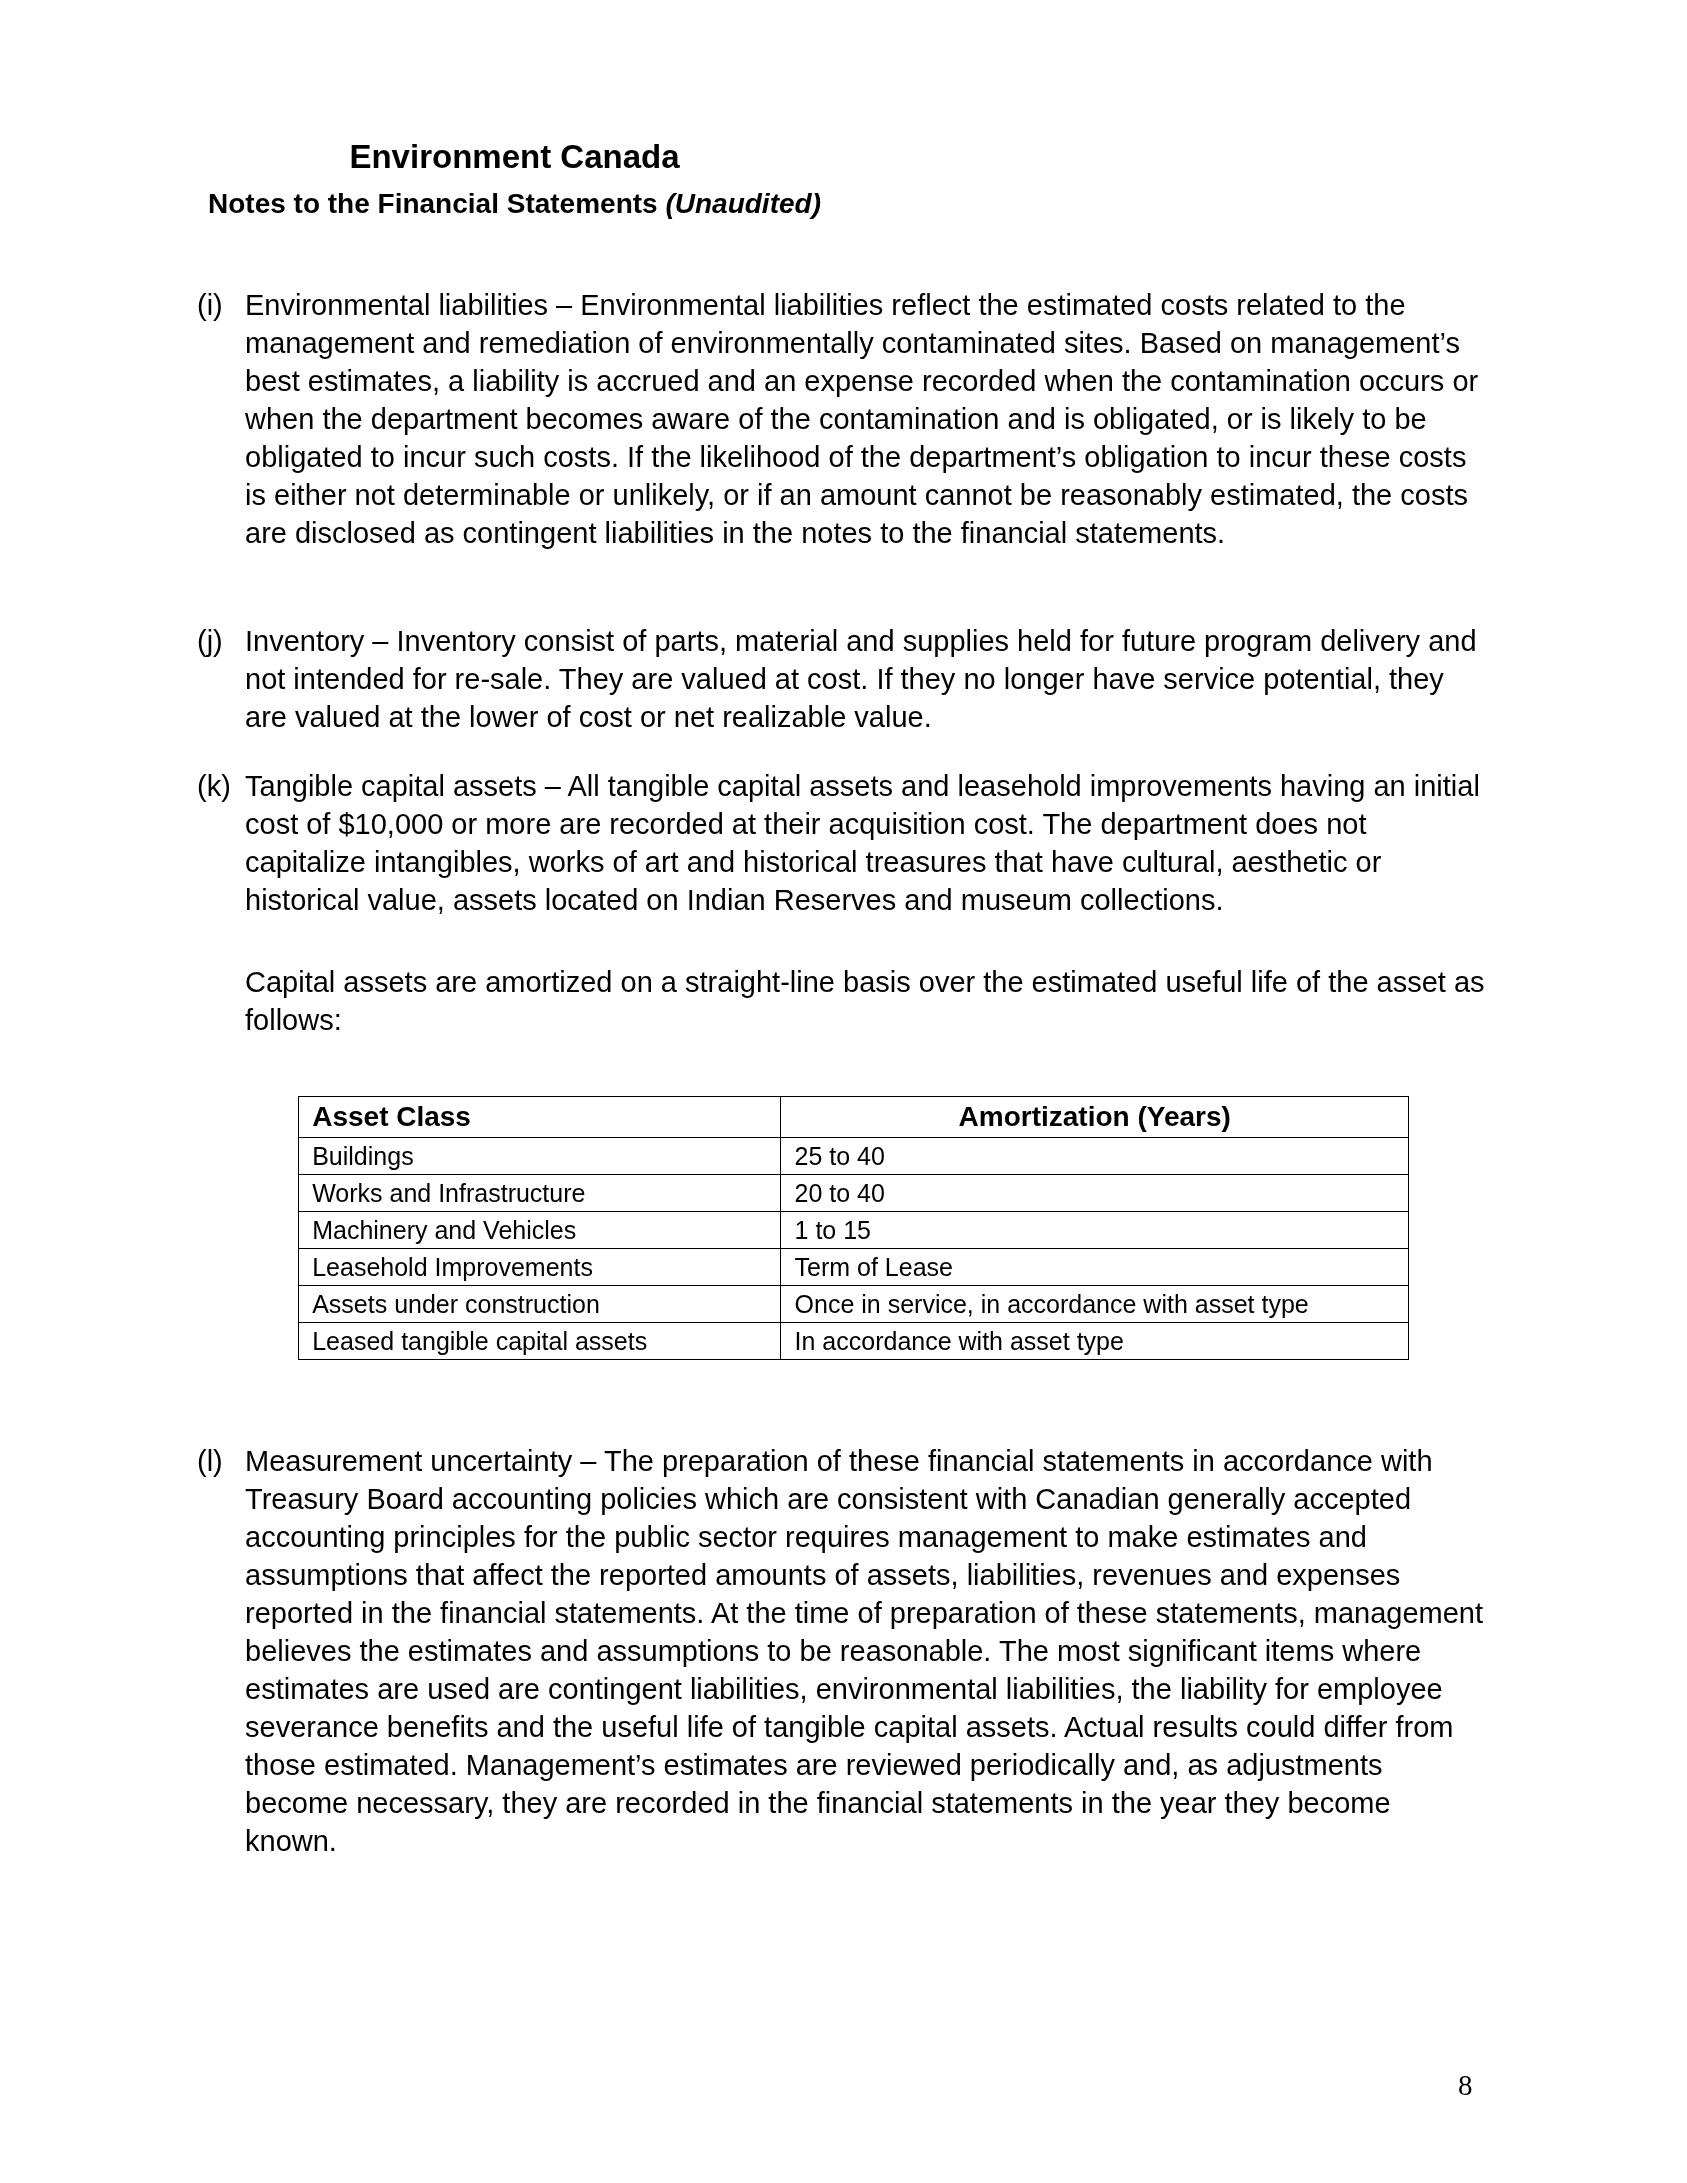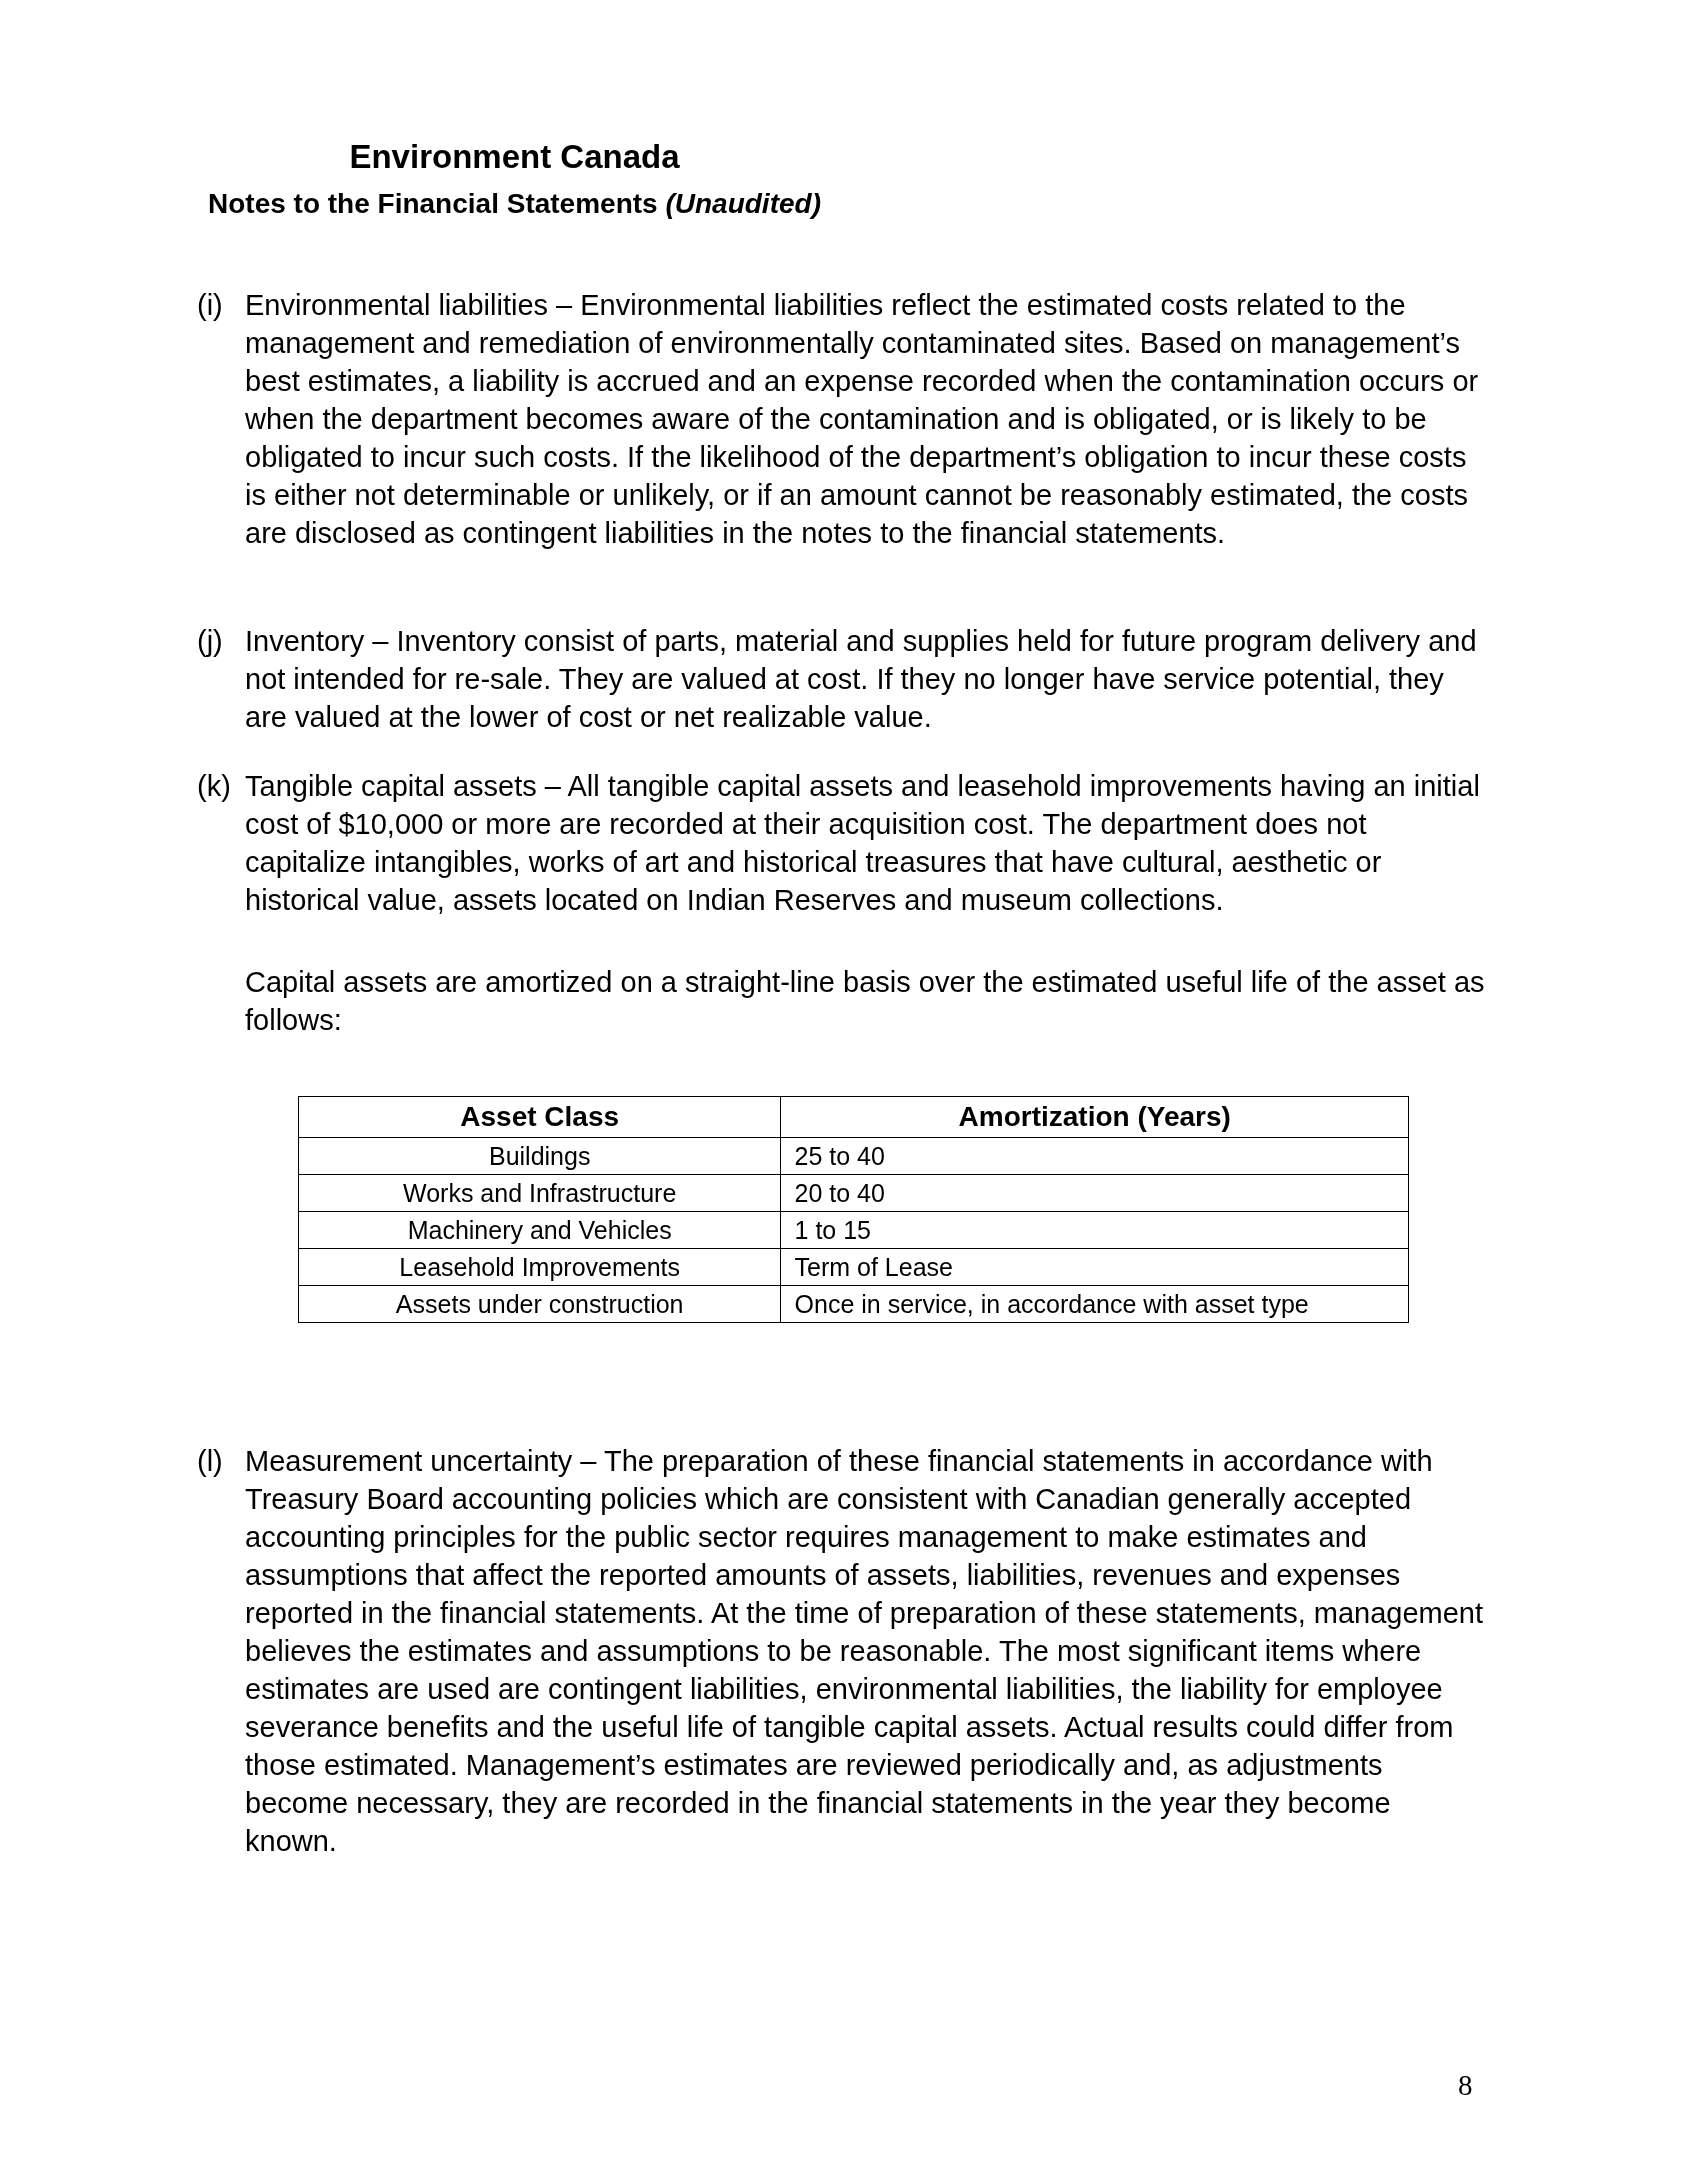--- a/index.html
+++ b/index.html
@@ -19,21 +19,21 @@
   #note-j { top: 622px; }
   #note-k { top: 767px; }
   #note-k .para2 { margin-top: 44px; }
   #note-l { top: 1442px; }
 
   table.amort { position: absolute; left: 298px; top: 1096px; width: 1111px;
                 border-collapse: collapse; font-size: 25px; }
   table.amort th, table.amort td { border: 1.3px solid #000; height: 36px; padding: 0 13.2px;
                 line-height: 36px; }
   table.amort th { font-weight: bold; font-size: 28px; height: 40px; }
-  table.amort th.c1, table.amort td.c1 { text-align: center; width: 455px; }
+  table.amort th.c1, table.amort td.c1 { text-align: left; width: 455px; }
   table.amort th.c2, table.amort td.c2 { }
 
   .page-number { position: absolute; left: 1458px; top: 2069px; font-family: "Liberation Serif", serif;
                  font-size: 29px; }
 </style>
 </head>
 <body>
 
 <div class="header">
   <p class="title">Environment Canada</p>
@@ -83,20 +83,24 @@
         <td class="c2">1 to 15</td>
       </tr>
     <tr>
         <td class="c1">Leasehold Improvements</td>
         <td class="c2">Term of Lease</td>
       </tr>
     <tr>
         <td class="c1">Assets under construction</td>
         <td class="c2">Once in service, in accordance with asset type</td>
       </tr>
+    <tr>
+        <td class="c1">Leased tangible capital assets</td>
+        <td class="c2">In accordance with asset type</td>
+      </tr>
   </tbody>
 </table>
 
 <div class="note" id="note-l">
   <span class="marker">(l)</span>
   <div class="body">
       <p>Measurement uncertainty – The preparation of these financial statements in accordance with Treasury Board accounting policies which are consistent with Canadian generally accepted accounting principles for the public sector requires management to make estimates and assumptions that affect the reported amounts of assets, liabilities, revenues and expenses reported in the financial statements.  At the time of preparation of these statements, management believes the estimates and assumptions to be reasonable. The most significant items where estimates are used are contingent liabilities, environmental liabilities, the liability for employee severance benefits and the useful life of tangible capital assets.  Actual results could differ from those estimated.  Management’s estimates are reviewed periodically and, as adjustments become necessary, they are recorded in the financial statements in the year they become known.</p>
     </div>
 </div>
 

